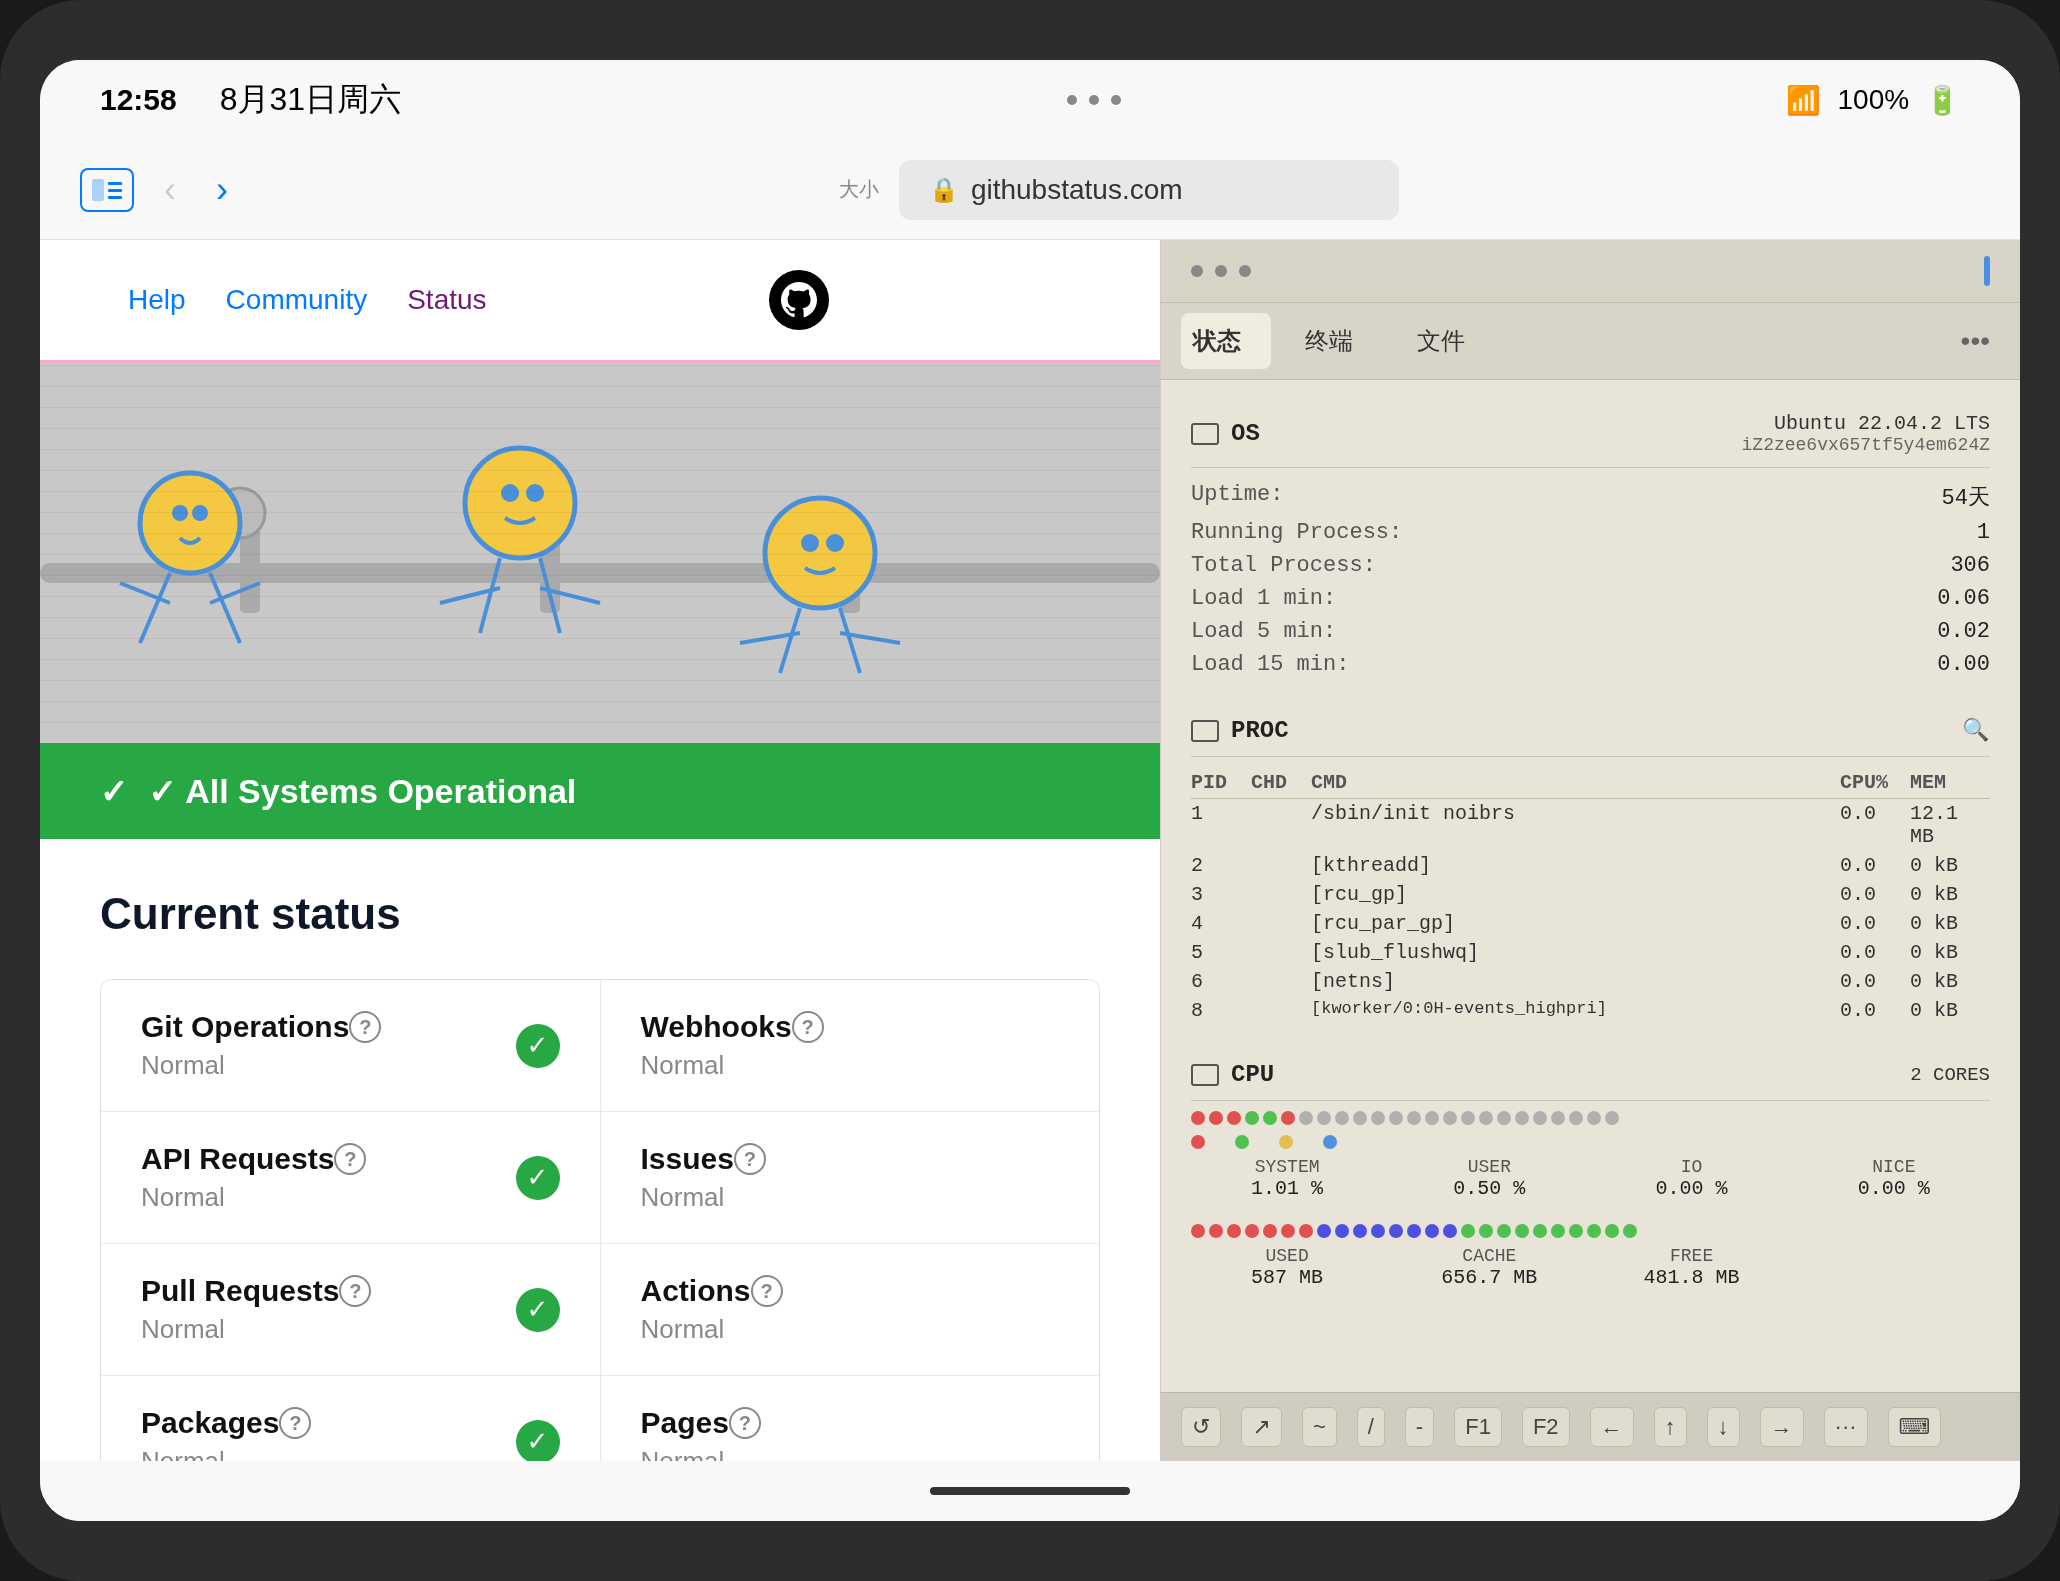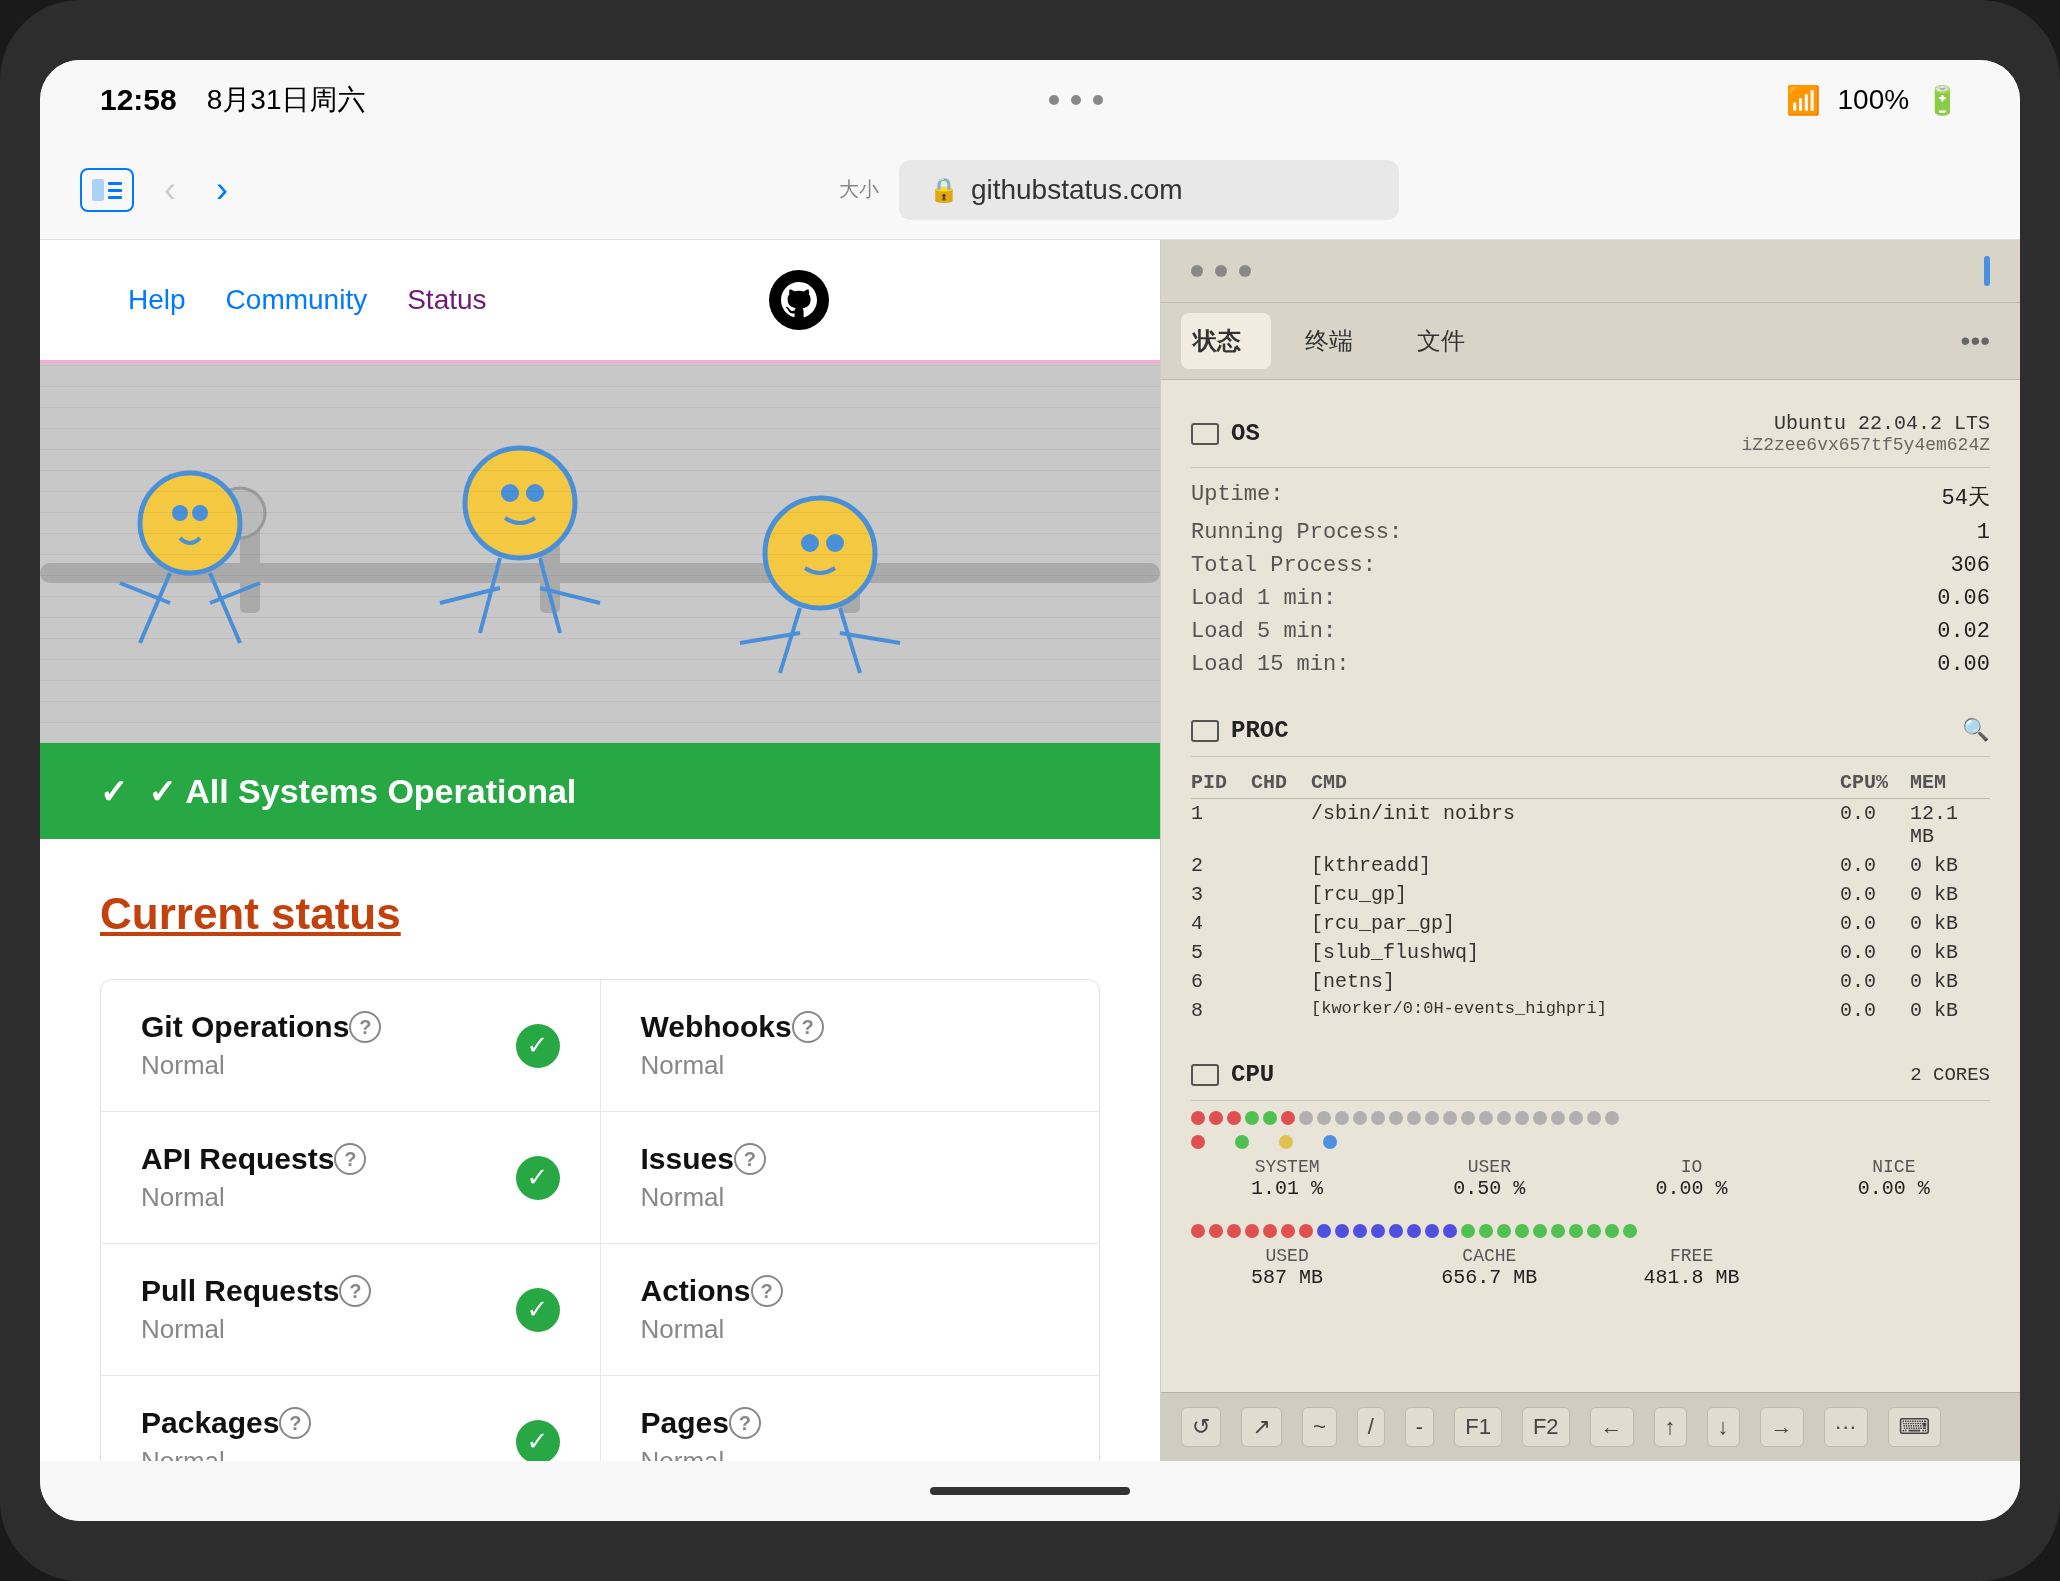--- a/index.html
+++ b/index.html
@@ -40,23 +40,23 @@
       justify-content: space-between;
       padding: 0 60px;
       flex-shrink: 0;
     }
     .status-bar-time {
       font-size: 30px;
       font-weight: 600;
       color: #000;
     }
     .status-bar-date {
-      font-size: 28px;
+      font-size: 32px;
       color: #000;
-      margin-left: 20px;
+      margin-left: 33px;
     }
     .status-bar-left {
       display: flex;
       align-items: center;
       gap: 10px;
     }
     .status-bar-center {
       display: flex;
       gap: 12px;
     }
@@ -206,23 +206,22 @@
     }
 
     
     .status-section {
       padding: 50px 60px;
       flex: 1;
     }
     .status-title {
       font-size: 44px;
       font-weight: 700;
-      color: #c2410c;
+      color: #0f172a;
       margin-bottom: 40px;
-      text-decoration: underline;
     }
     .status-grid {
       border: 1px solid #e0e0e0;
       border-radius: 12px;
       overflow: hidden;
     }
     .status-row {
       display: flex;
       border-bottom: 1px solid #e8e8e8;
     }

